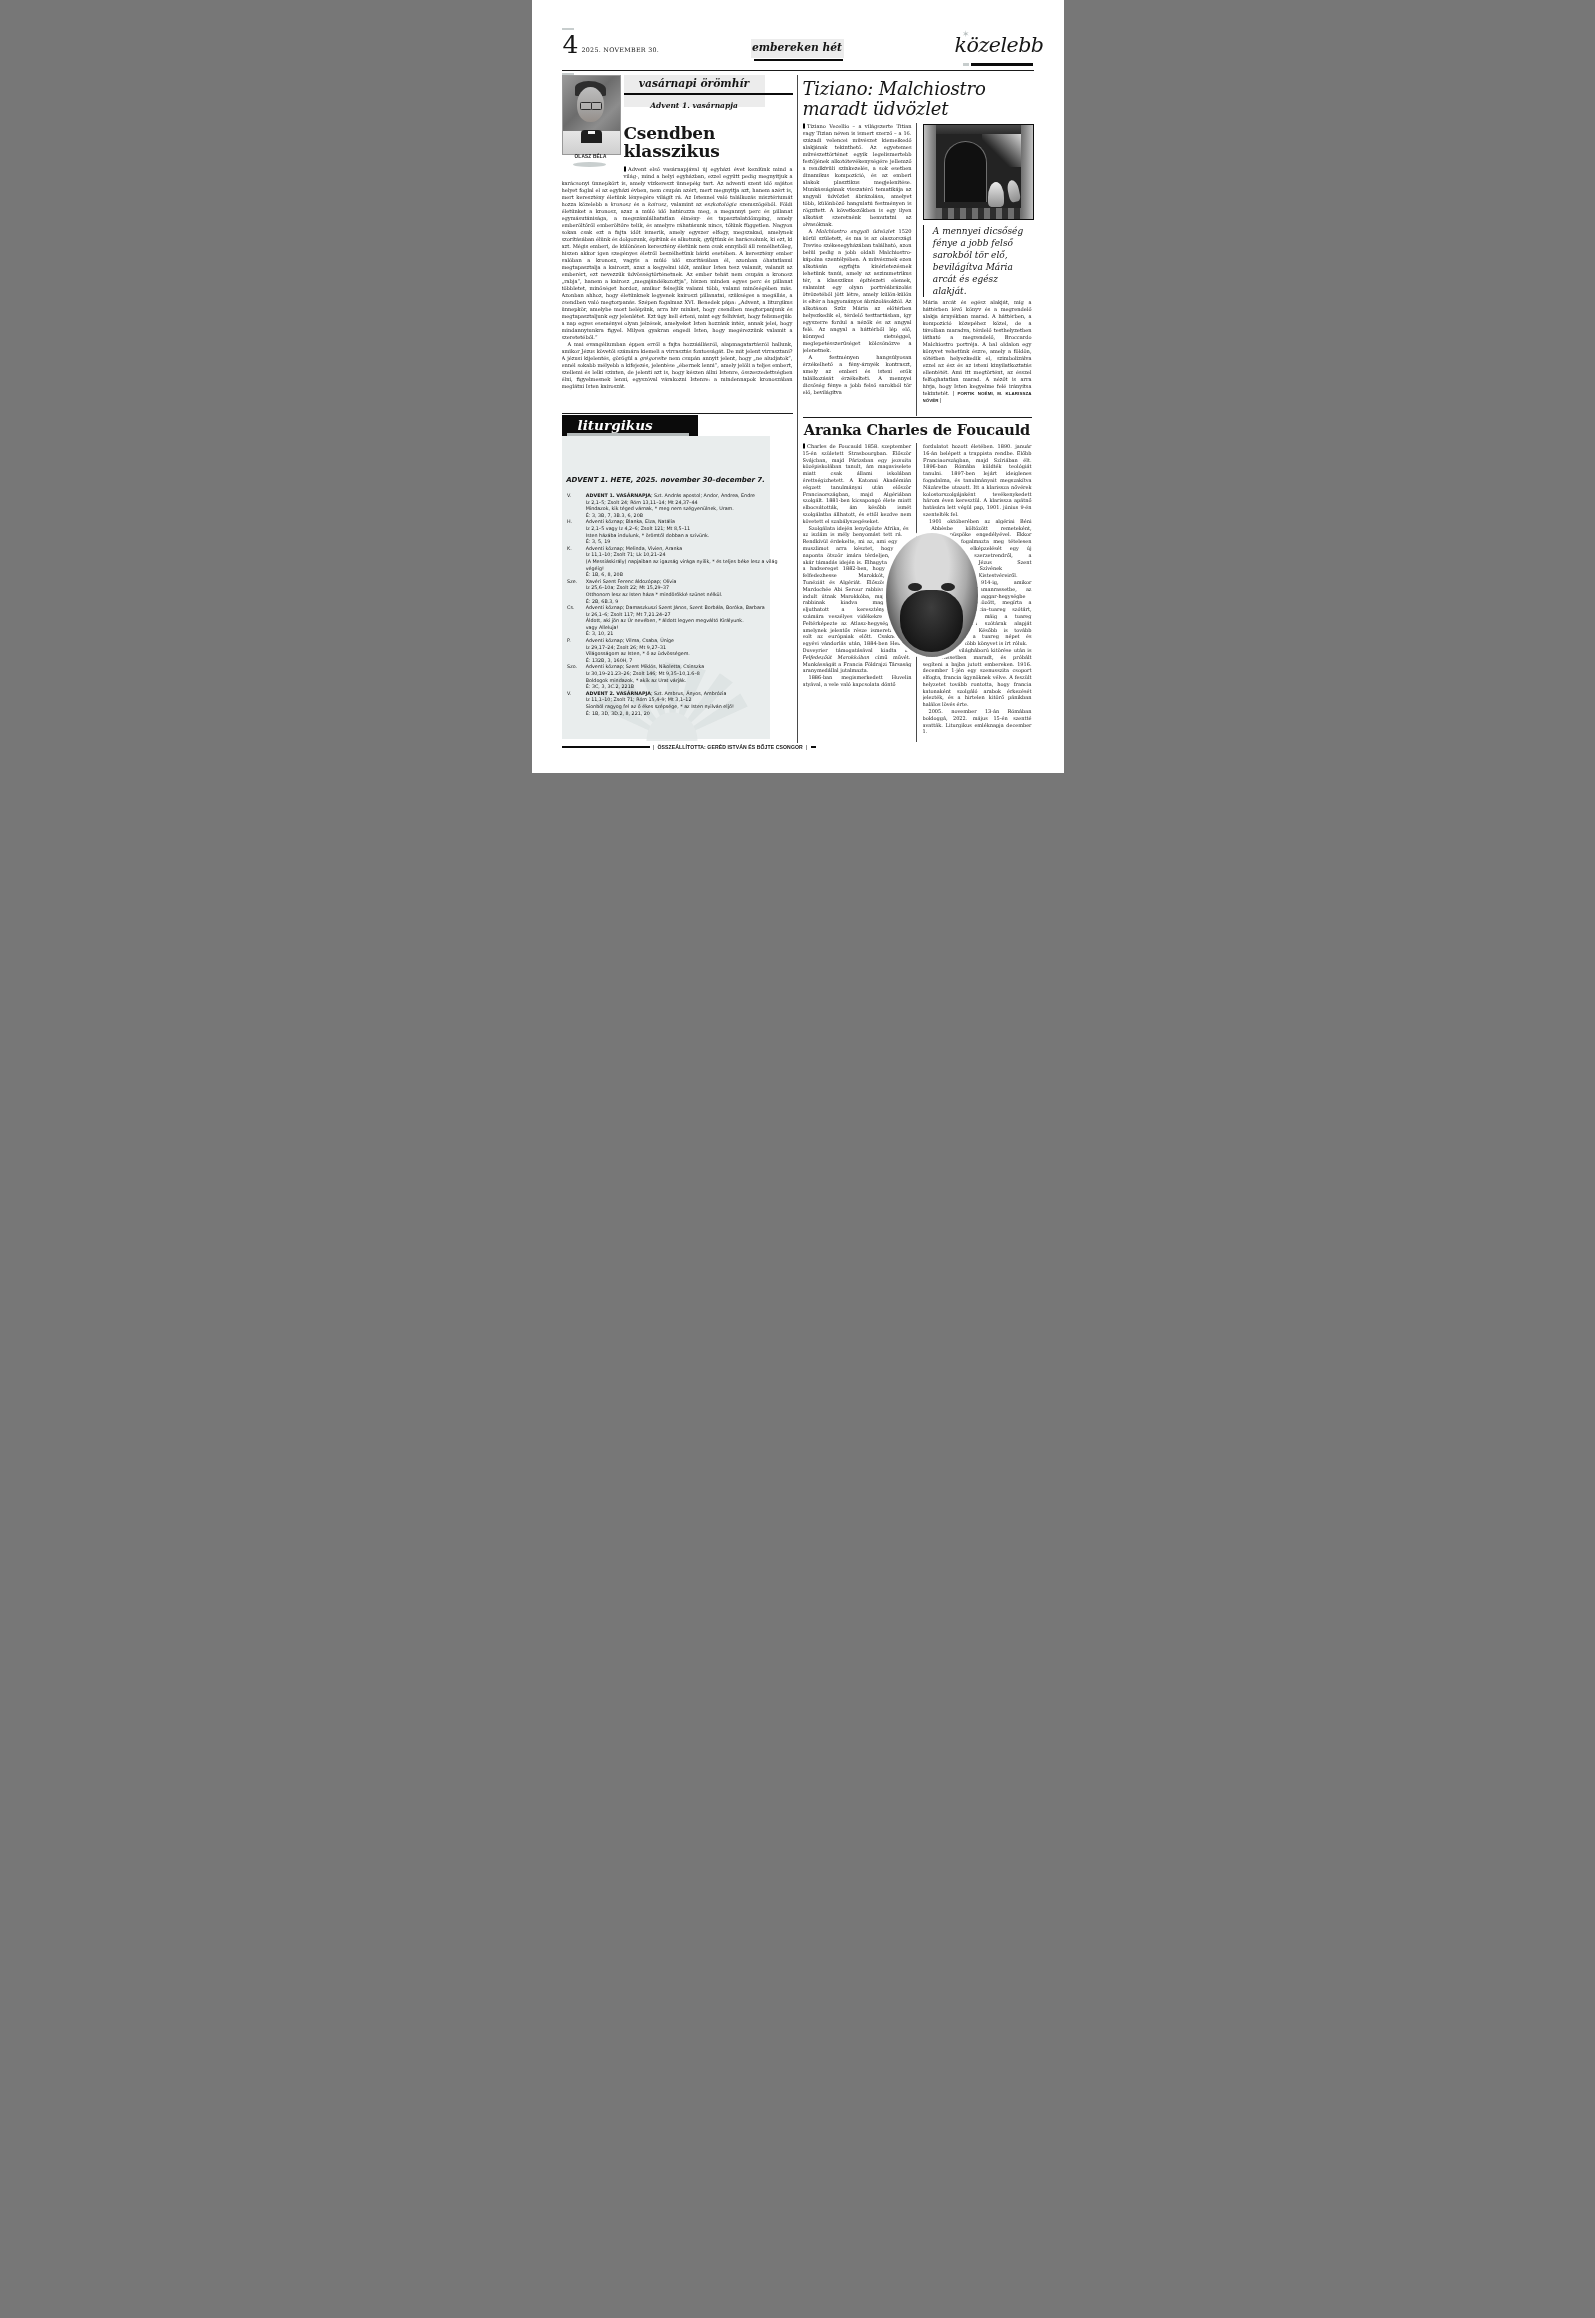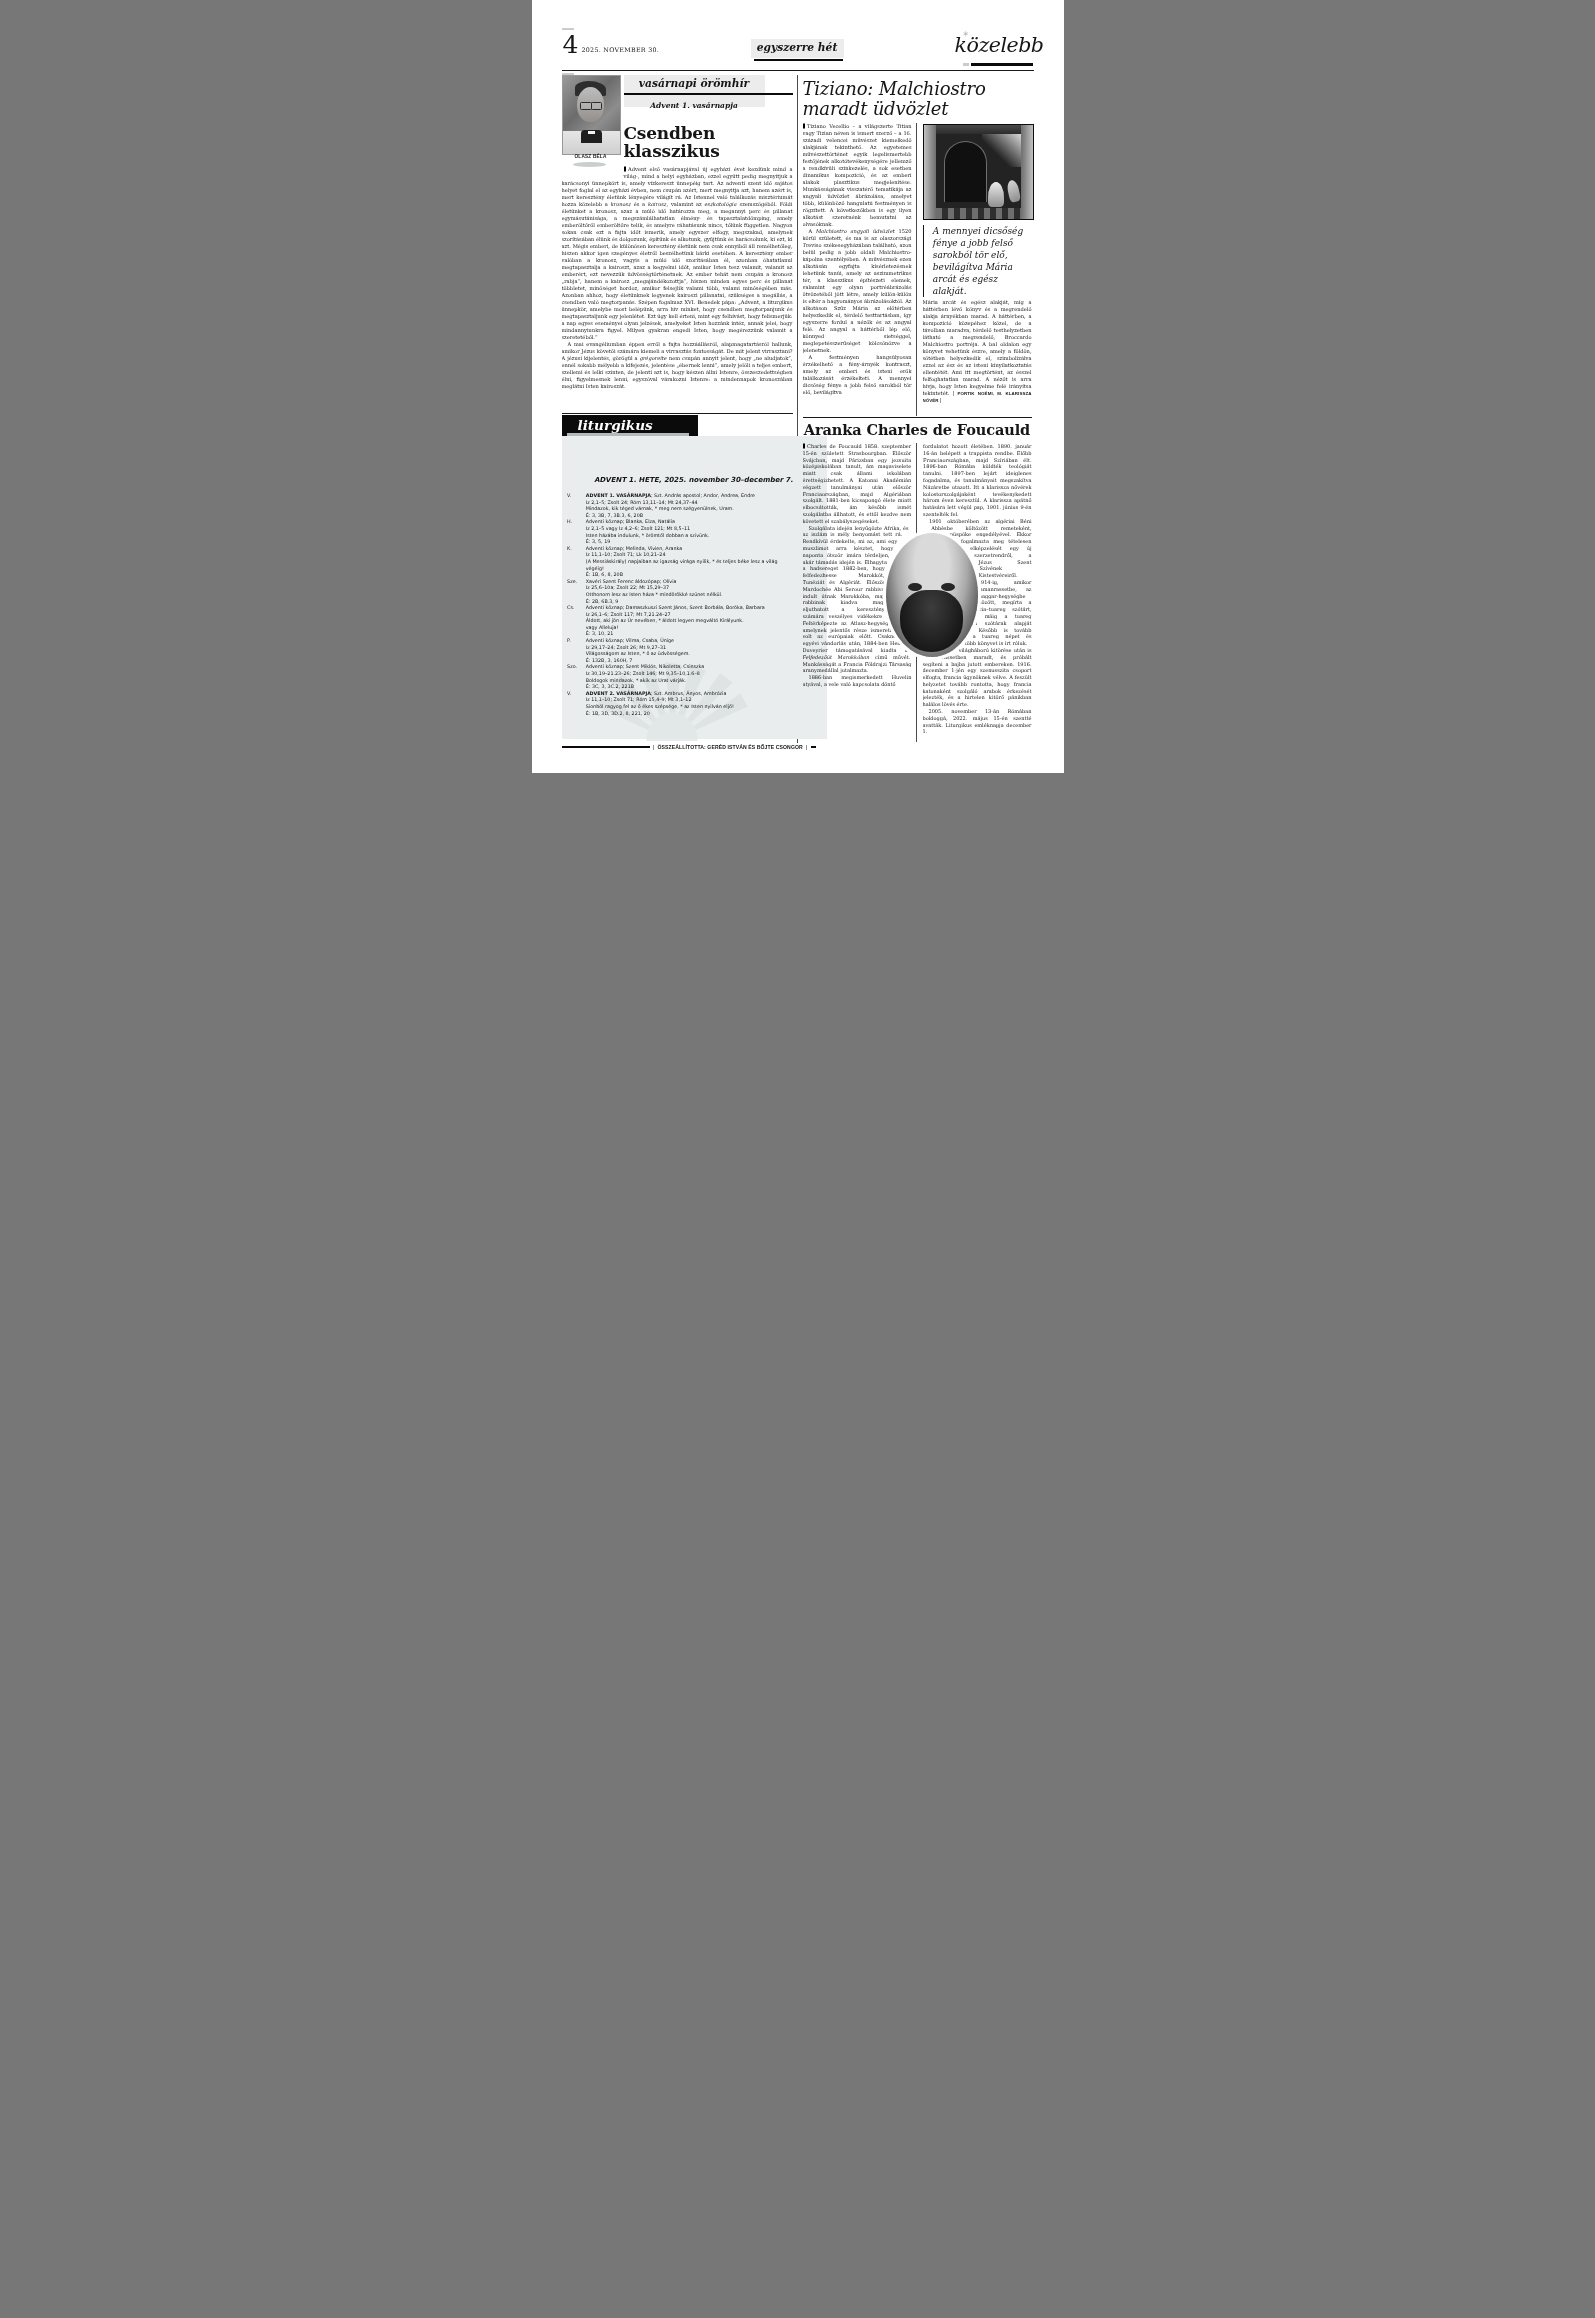--- a/index.html
+++ b/index.html
@@ -100,21 +100,21 @@
 <body>
 
 <div class="page">
 
   <div class="abs gray-tab" style="left:30px;top:28px;width:12px;height:2.3px;"></div>
   <div class="abs page-num" style="left:31px;top:32px;">4</div>
   <div class="abs gray-tab" style="left:30px;top:73px;width:12px;height:2.3px;"></div>
   <div class="abs issue-date" style="left:50px;top:46px;">2025. NOVEMBER 30.</div>
 
   <div class="abs section-box" style="left:219px;top:39px;width:93px;height:18.7px;">
-    <span>egyszerre hét</span>
+    <span>embereken hét</span>
   </div>
   <div class="abs black-bar" style="left:222px;top:59px;width:89px;height:2.3px;"></div>
 
   <div class="abs" style="left:423px;top:34px;width:78px;">
     <span class="abs mast-star" style="left:7.5px;top:-4.7px;">✶</span>
     <div class="masthead-text">közelebb</div>
     <span class="abs gray-tab" style="left:8.4px;top:29.4px;width:6px;height:2.3px;"></span>
     <div class="abs black-bar" style="left:16px;top:29px;width:62px;height:2.8px;"></div>
   </div>
 
@@ -180,21 +180,21 @@
   </div>
 
   <div class="abs rule" style="left:271px;top:417px;width:229px;height:0.9px;"></div>
 
   <div class="abs rule" style="left:30px;top:413px;width:231px;height:0.9px;"></div>
   <div class="abs black-bar" style="left:30px;top:415px;width:136px;height:20.6px;">
     <div class="cal-bar-label">liturgikus naptár</div>
     <div class="cal-bar-strip"></div>
   </div>
 
-  <div class="abs panel" style="left:30px;top:436px;width:265px;height:303px;">
+  <div class="abs panel" style="left:30px;top:436px;width:208px;height:303px;">
     <svg class="abs" style="left:33px;bottom:-1.9px;width:154px;height:79px;opacity:.75;" viewBox="0 0 330 170">
       <g fill="#dbe1e1">
         <polygon points="165,170 150,0 186,6"></polygon>
         <polygon points="165,170 92,18 126,8"></polygon>
         <polygon points="165,170 34,44 62,24"></polygon>
         <polygon points="165,170 2,96 18,68"></polygon>
         <polygon points="165,170 238,18 204,8"></polygon>
         <polygon points="165,170 296,44 268,24"></polygon>
         <polygon points="165,170 328,96 312,68"></polygon>
       </g>

